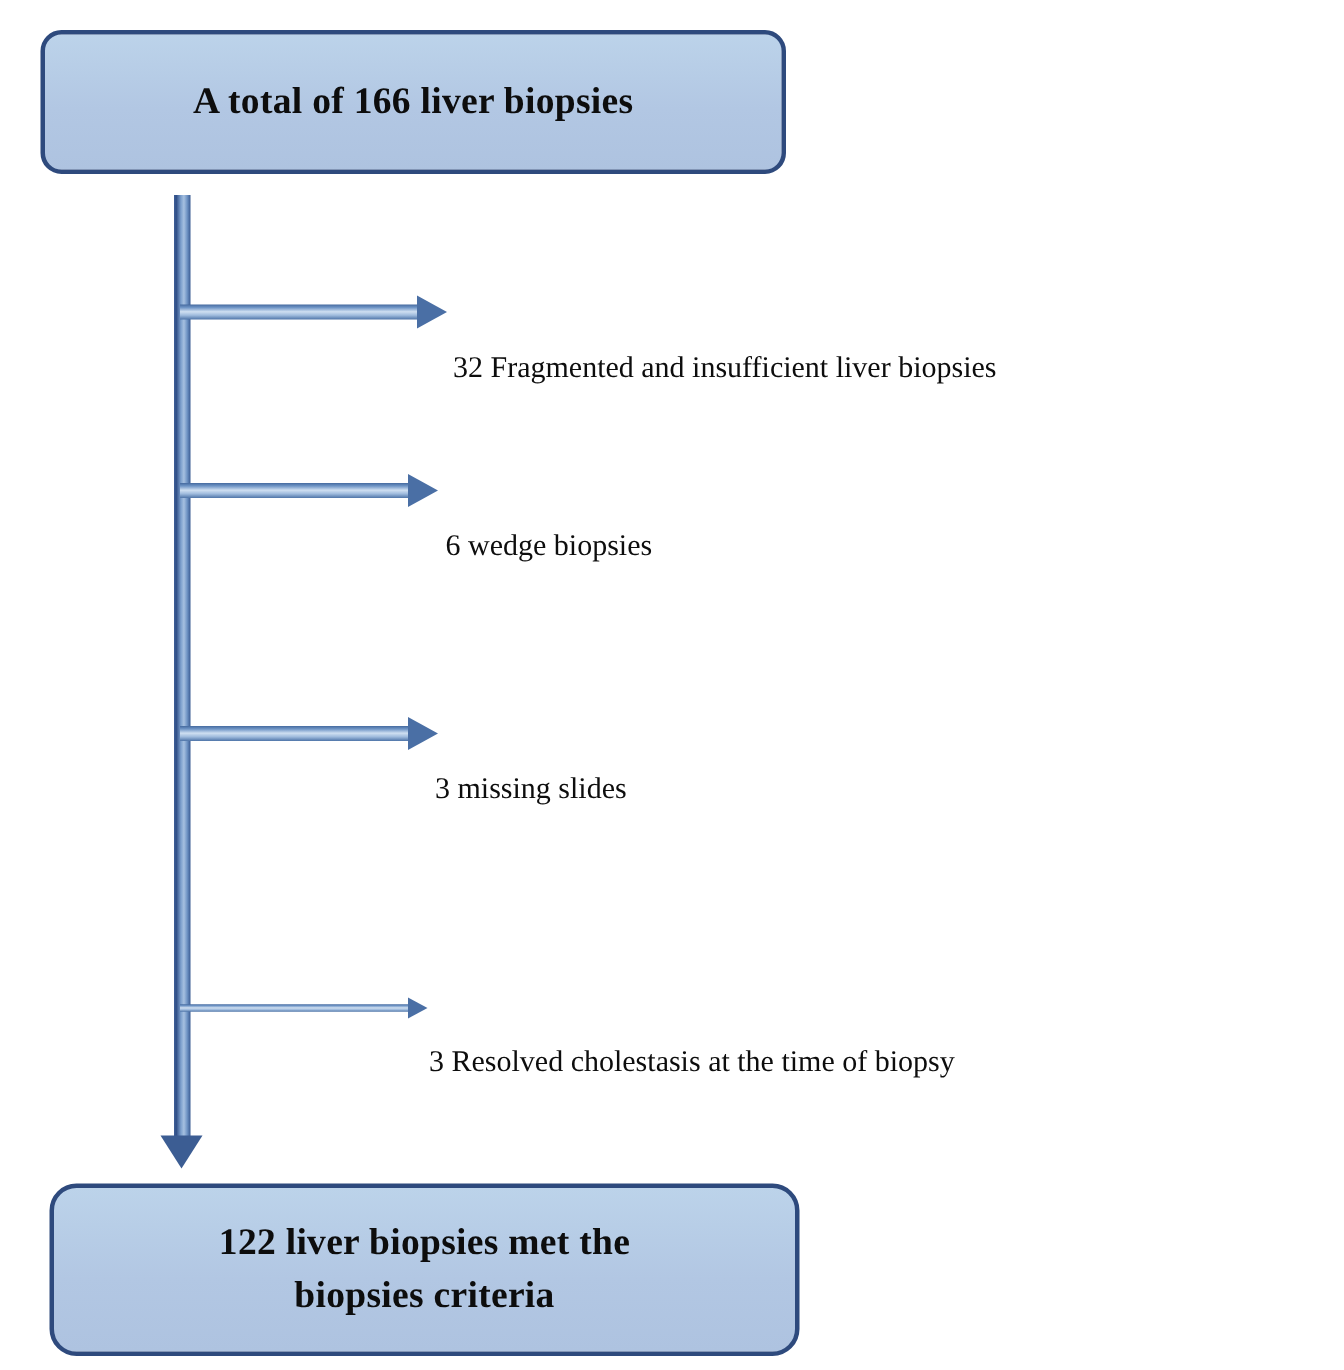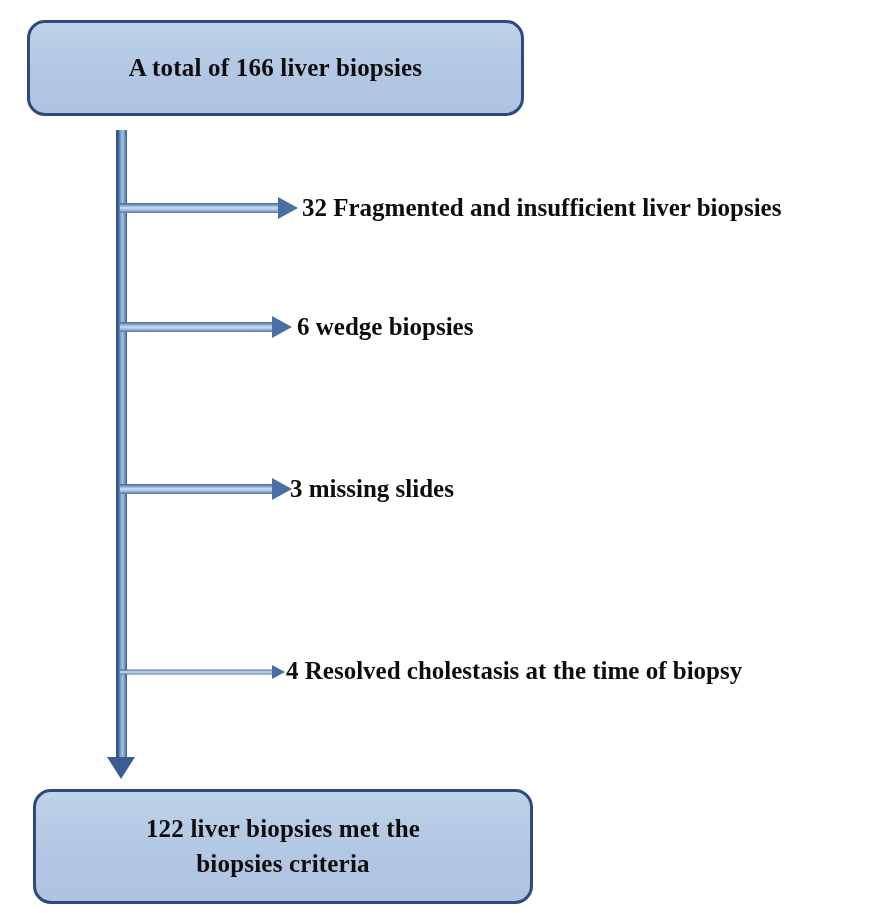--- a/index.html
+++ b/index.html
@@ -39,20 +39,21 @@
     font-weight: bold;
     letter-spacing: 0.2px;
   }
 
   #box-top {
     left: 27px;
     top: 20px;
     width: 497px;
     height: 96px;
     font-size: 25px;
+    border-radius: 14px;
   }
 
   #box-bottom {
     left: 13px;
     top: 789px;
     width: 500px;
     height: 115px;
     font-size: 25px;
     line-height: 1.38;
     margin-left: 20px;
@@ -121,24 +122,25 @@
   .branch-thin  .shaft { height: 5px; }
   .branch-thin  .head {
     border-top-width: 7px;
     border-bottom-width: 7px;
     border-left-width: 13px;
   }
 
   .branch-label {
     position: absolute;
     white-space: nowrap;
-    font-size: 25px;
-    font-weight: bold;
+    font-size: 20px;
+    font-weight: normal;
     color: #0d0d0d;
     line-height: 1;
+    margin-top: 40px;
   }
 
   
   #branch-1 { left: 120px; top: 191px; width: 178px; }
   #branch-1 .shaft { width: 160px; }
   #branch-1 .head  { left: 158px; }
   #label-1 { left: 302px; top: 195px; }
 
   #branch-2 { left: 120px; top: 310px; width: 172px; }
   #branch-2 .shaft { width: 154px; }
@@ -182,21 +184,21 @@
   <div class="branch branch-thick" id="branch-3">
     <span class="shaft"></span>
     <span class="head"></span>
   </div>
   <div class="branch-label" id="label-3">3 missing slides</div>
 
   <div class="branch branch-thin" id="branch-4">
     <span class="shaft"></span>
     <span class="head"></span>
   </div>
-  <div class="branch-label" id="label-4">4 Resolved cholestasis at the time of biopsy</div>
+  <div class="branch-label" id="label-4">3 Resolved cholestasis at the time of biopsy</div>
 
   <div class="flow-box" id="box-bottom">
     <span>
       <span class="line">122 liver biopsies met the</span>
       <span class="line">biopsies criteria</span>
     </span>
   </div>
 
 </div>
 

